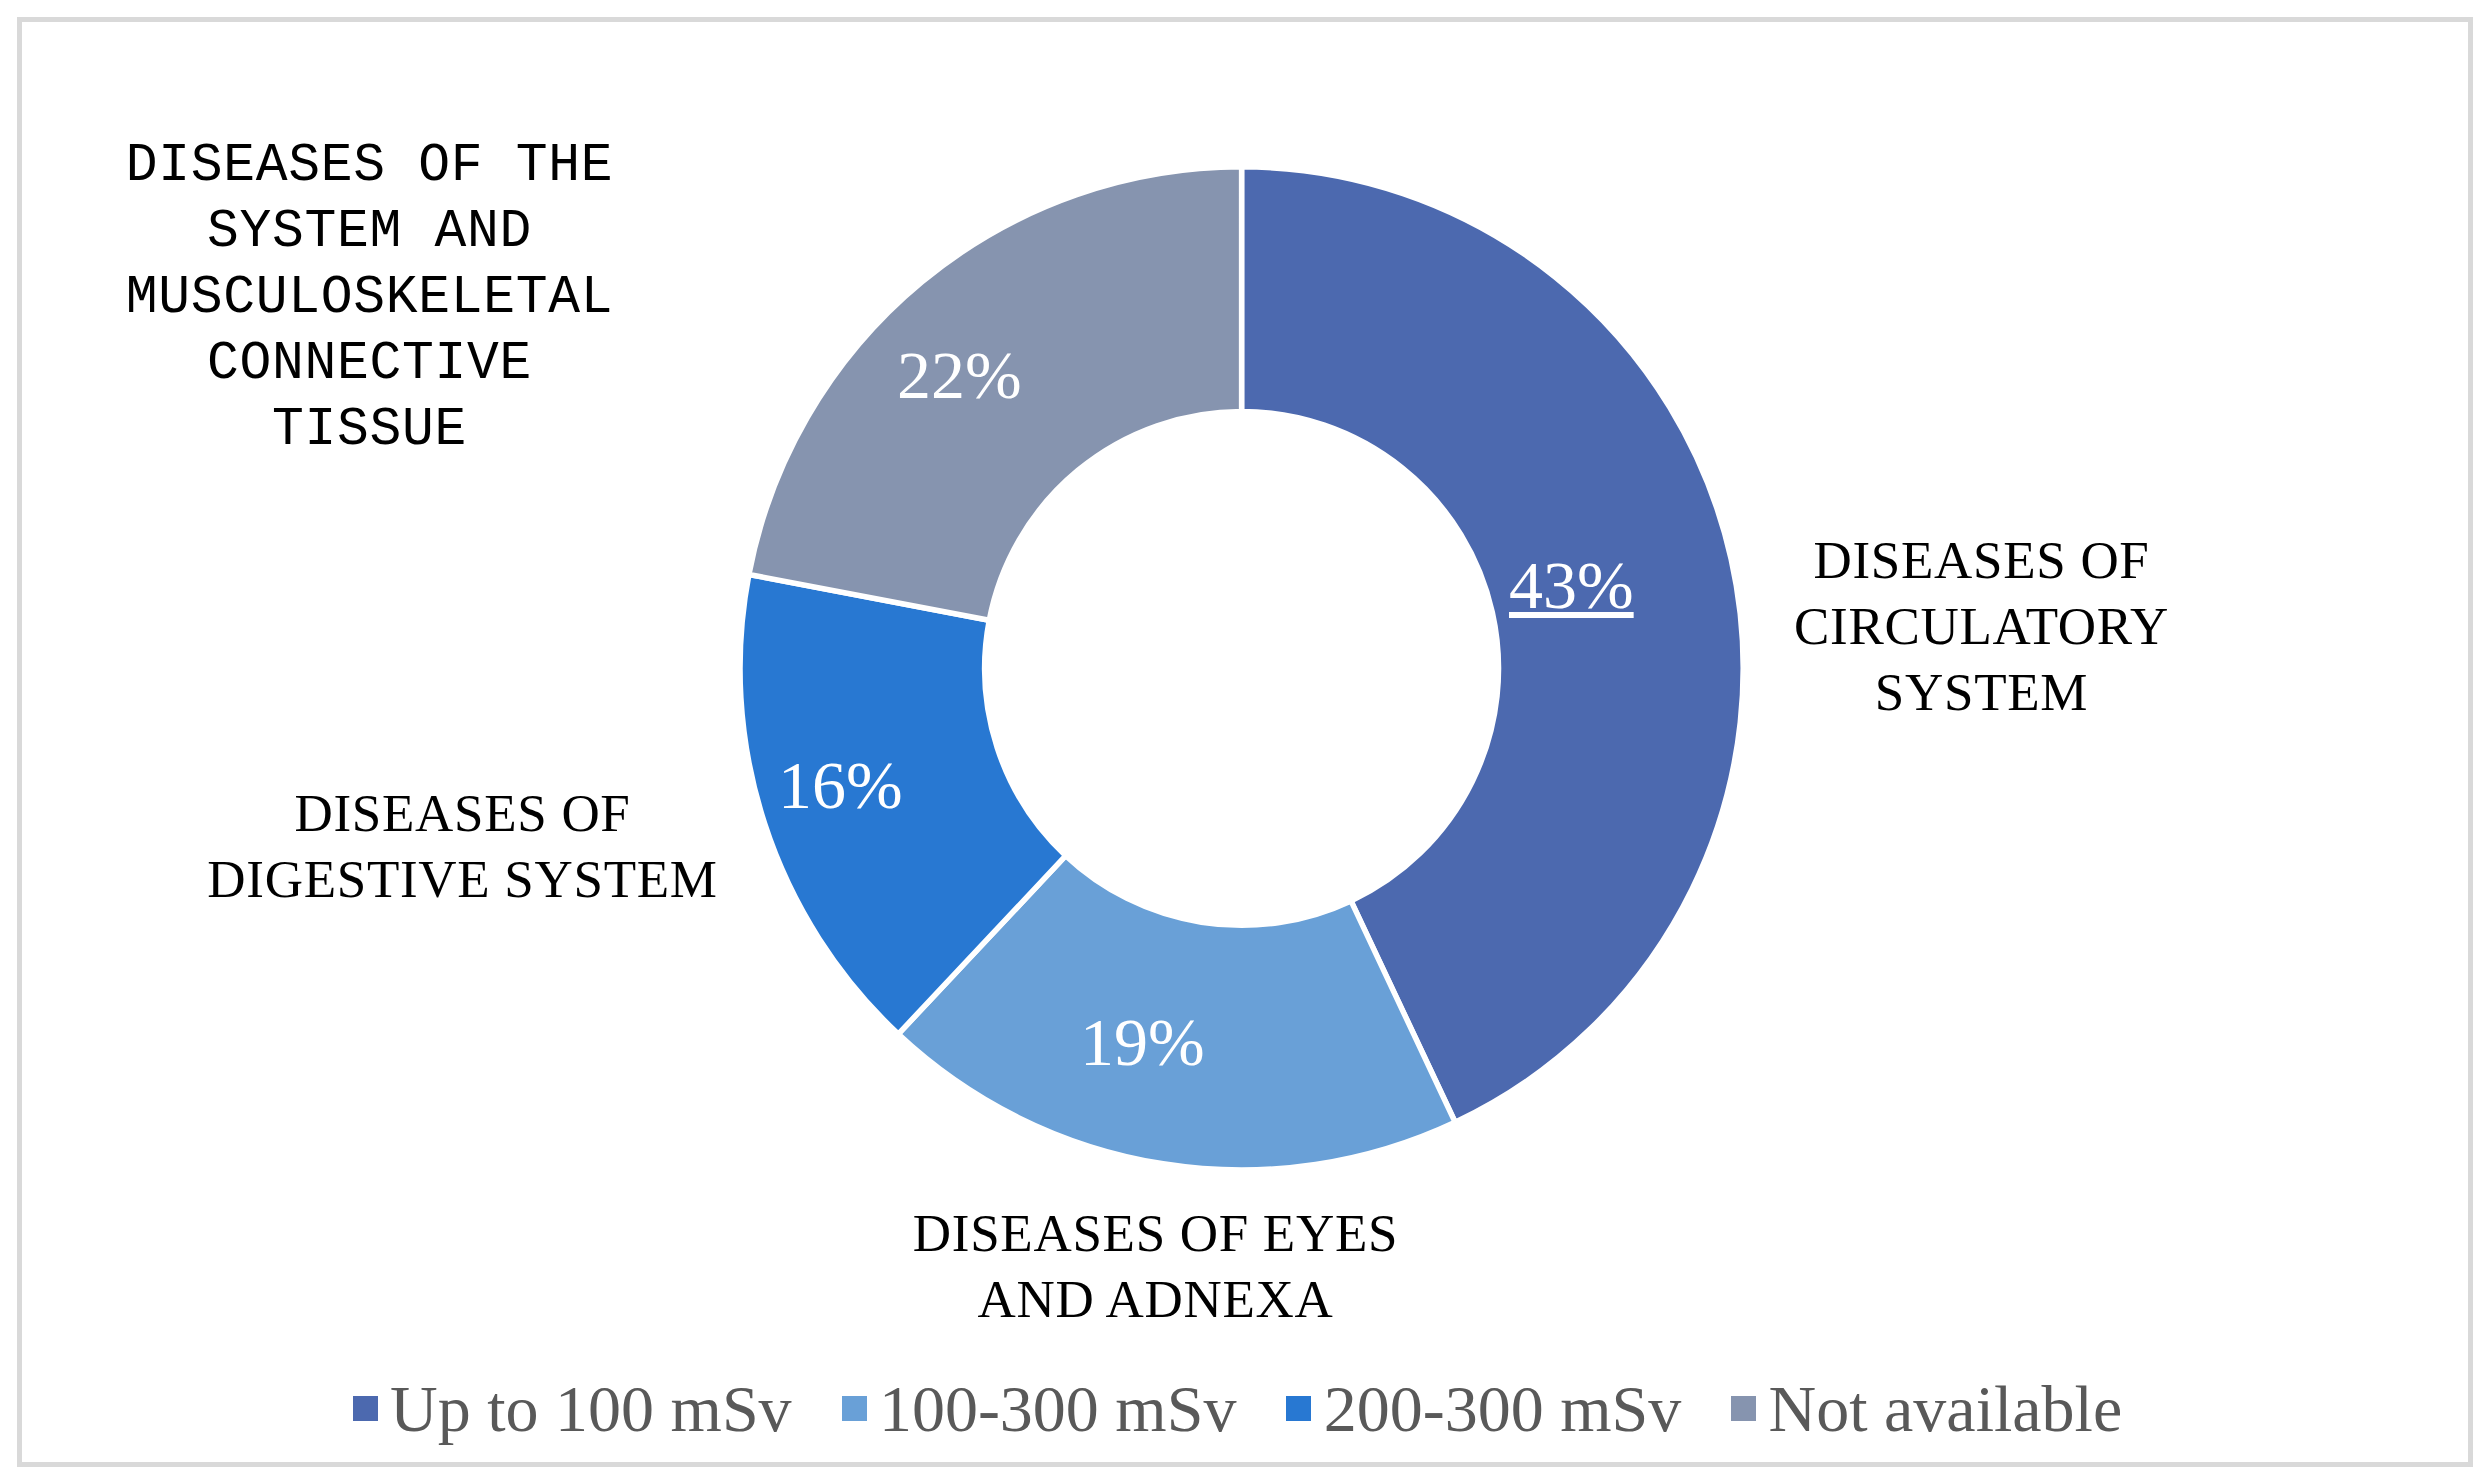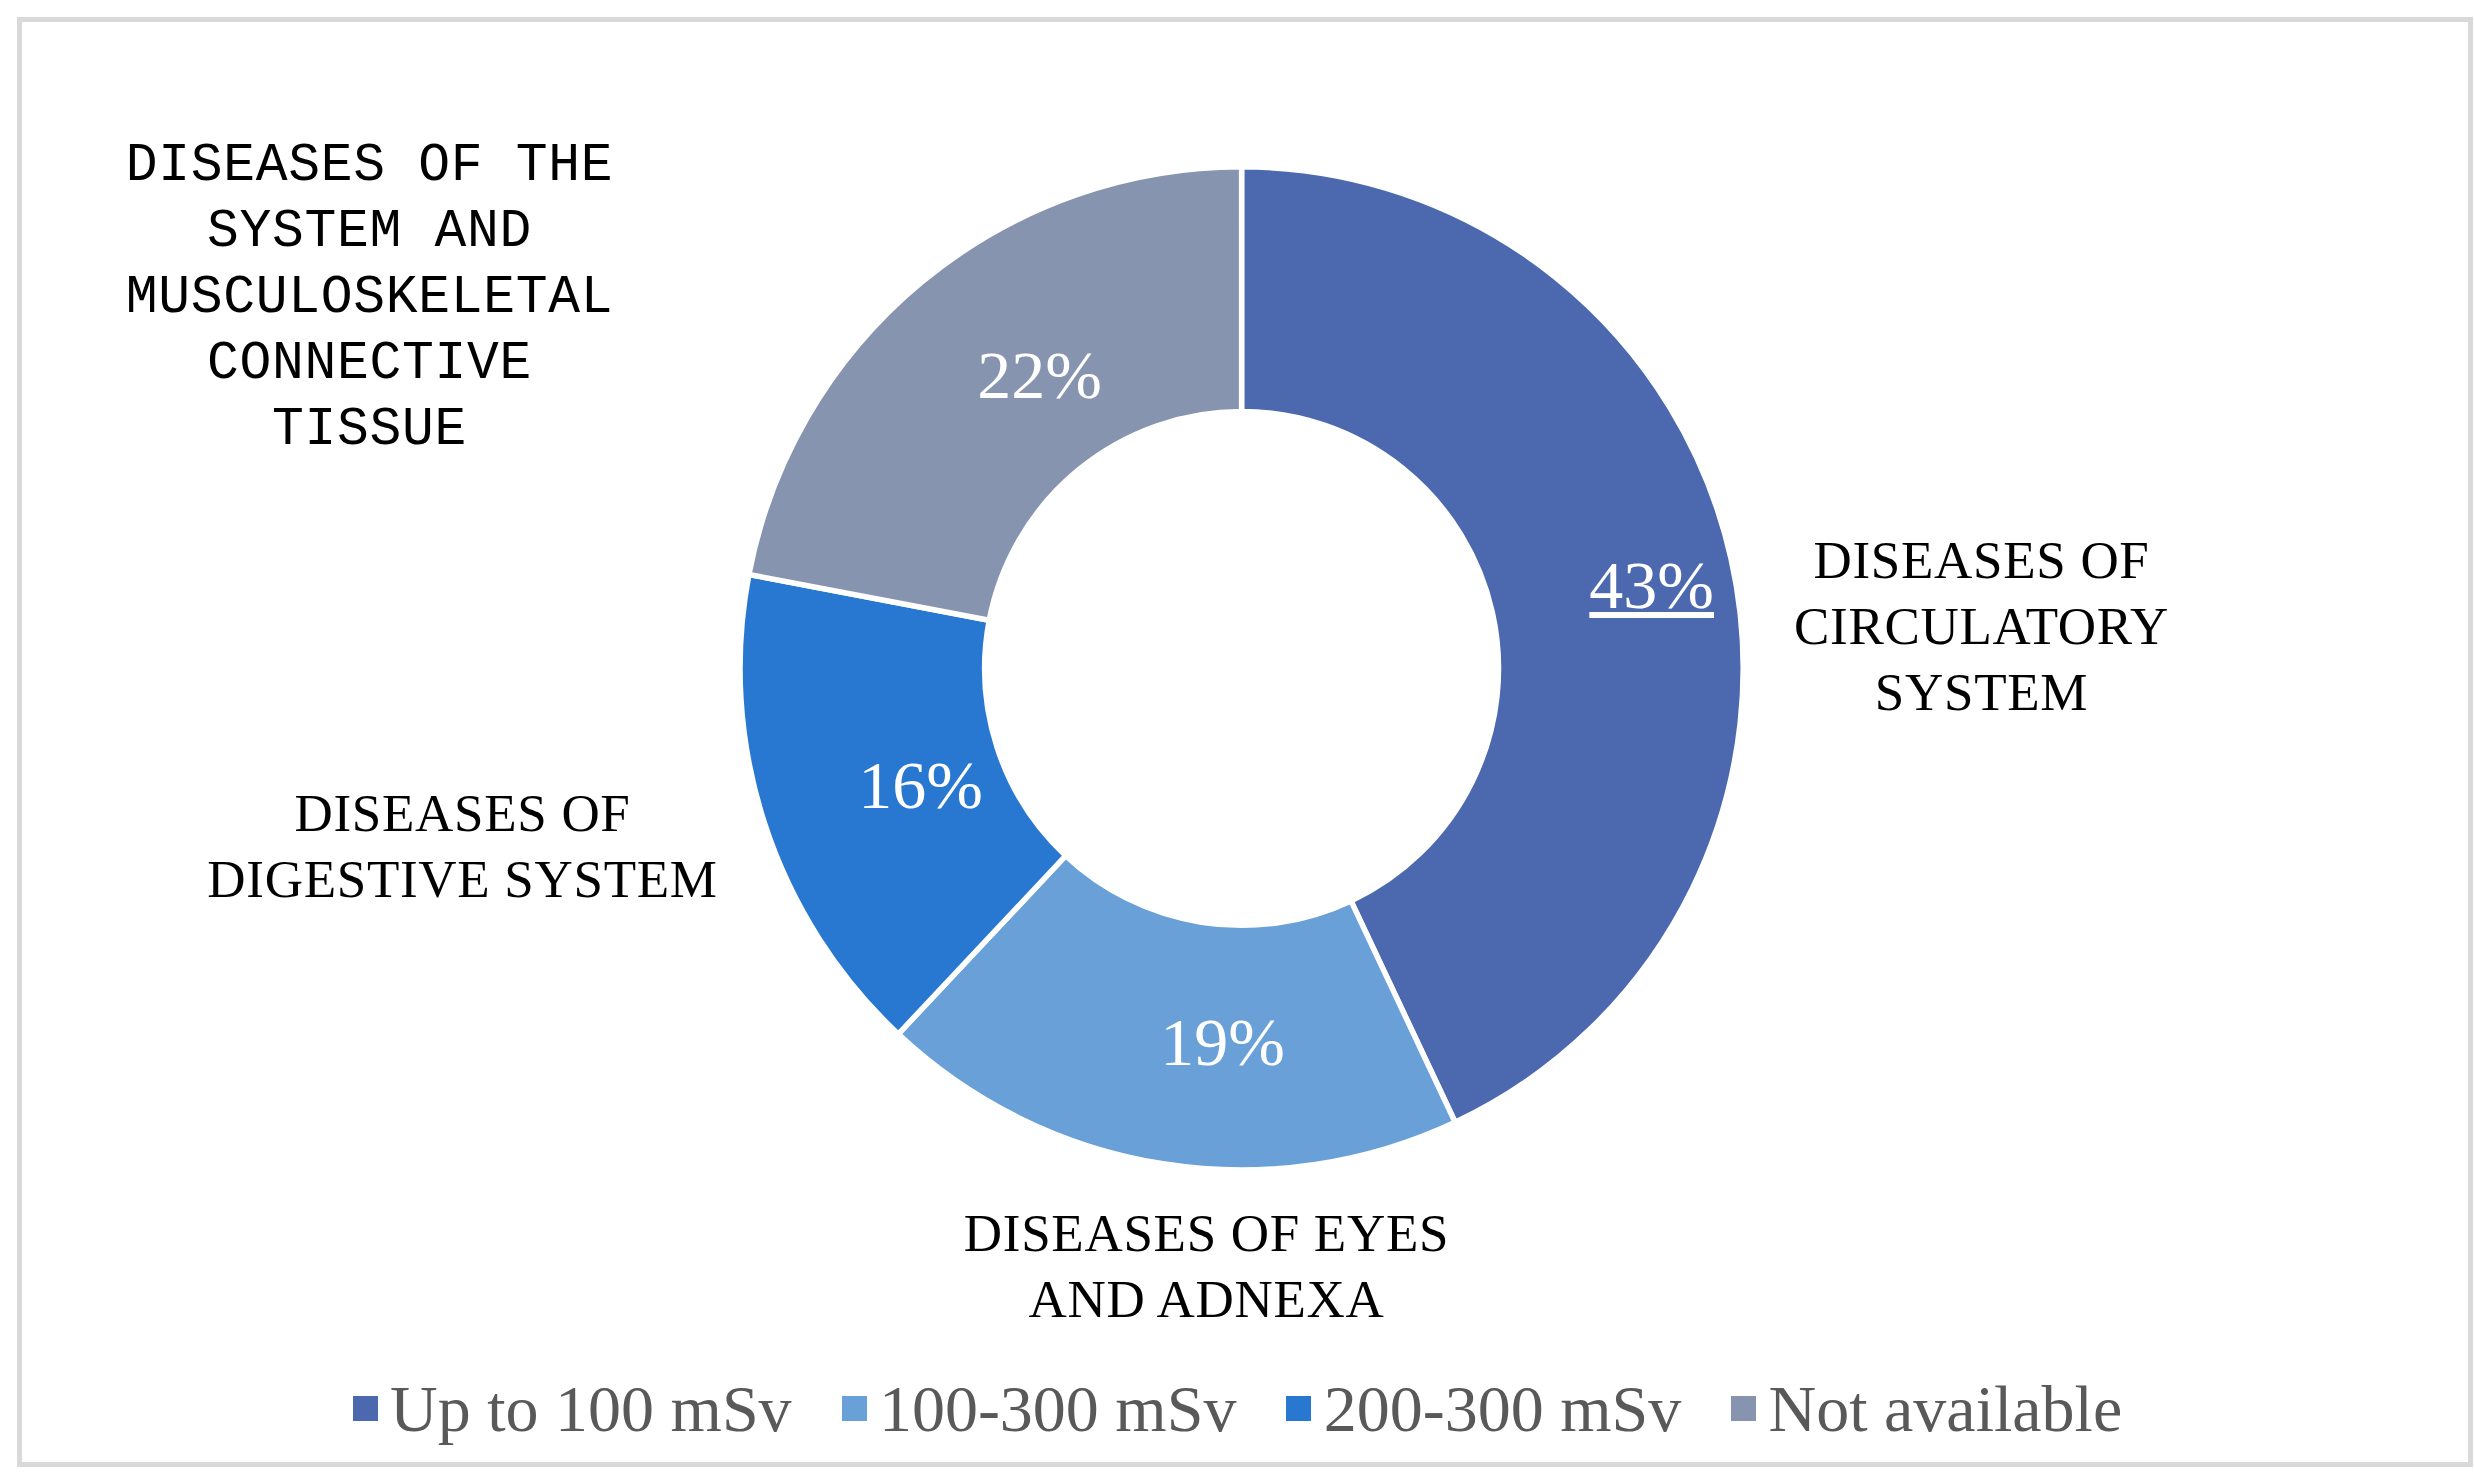--- a/index.html
+++ b/index.html
@@ -21,21 +21,21 @@
     width:547px;
     text-align:center;
     font-size:53px;
     line-height:66px;
     color:#000000;
     letter-spacing:0.7px;
   }
   .pct-label{
     position:absolute;
     width:205px;height:79px;
-    text-align:right;
+    text-align:left;
     font-size:68px;
     line-height:79px;
     color:#FFFFFF;
   }
   #legend{
     position:absolute;left:0;top:1369px;width:2475px;height:79px;
     display:flex;justify-content:center;align-items:center;
     column-gap:50px;
   }
   .legend-item{display:flex;align-items:center;}
@@ -76,21 +76,21 @@
     <div>DISEASES OF</div>
     <div>CIRCULATORY</div>
     <div>SYSTEM</div>
   </div>
 
   <div class="cat-label" style="left:189px;top:780px;">
     <div>DISEASES OF</div>
     <div>DIGESTIVE SYSTEM</div>
   </div>
 
-  <div class="cat-label" style="left:933px;top:1200px;">
+  <div class="cat-label" style="left:882px;top:1200px;">
     <div>DISEASES OF EYES</div>
     <div>AND ADNEXA</div>
   </div>
 
   <div id="legend">
     <div class="legend-item">
       <span class="legend-swatch" style="background: rgb(76, 105, 175);"></span>
       <span class="legend-text">Up to 100 mSv</span>
     </div>
     <div class="legend-item">

